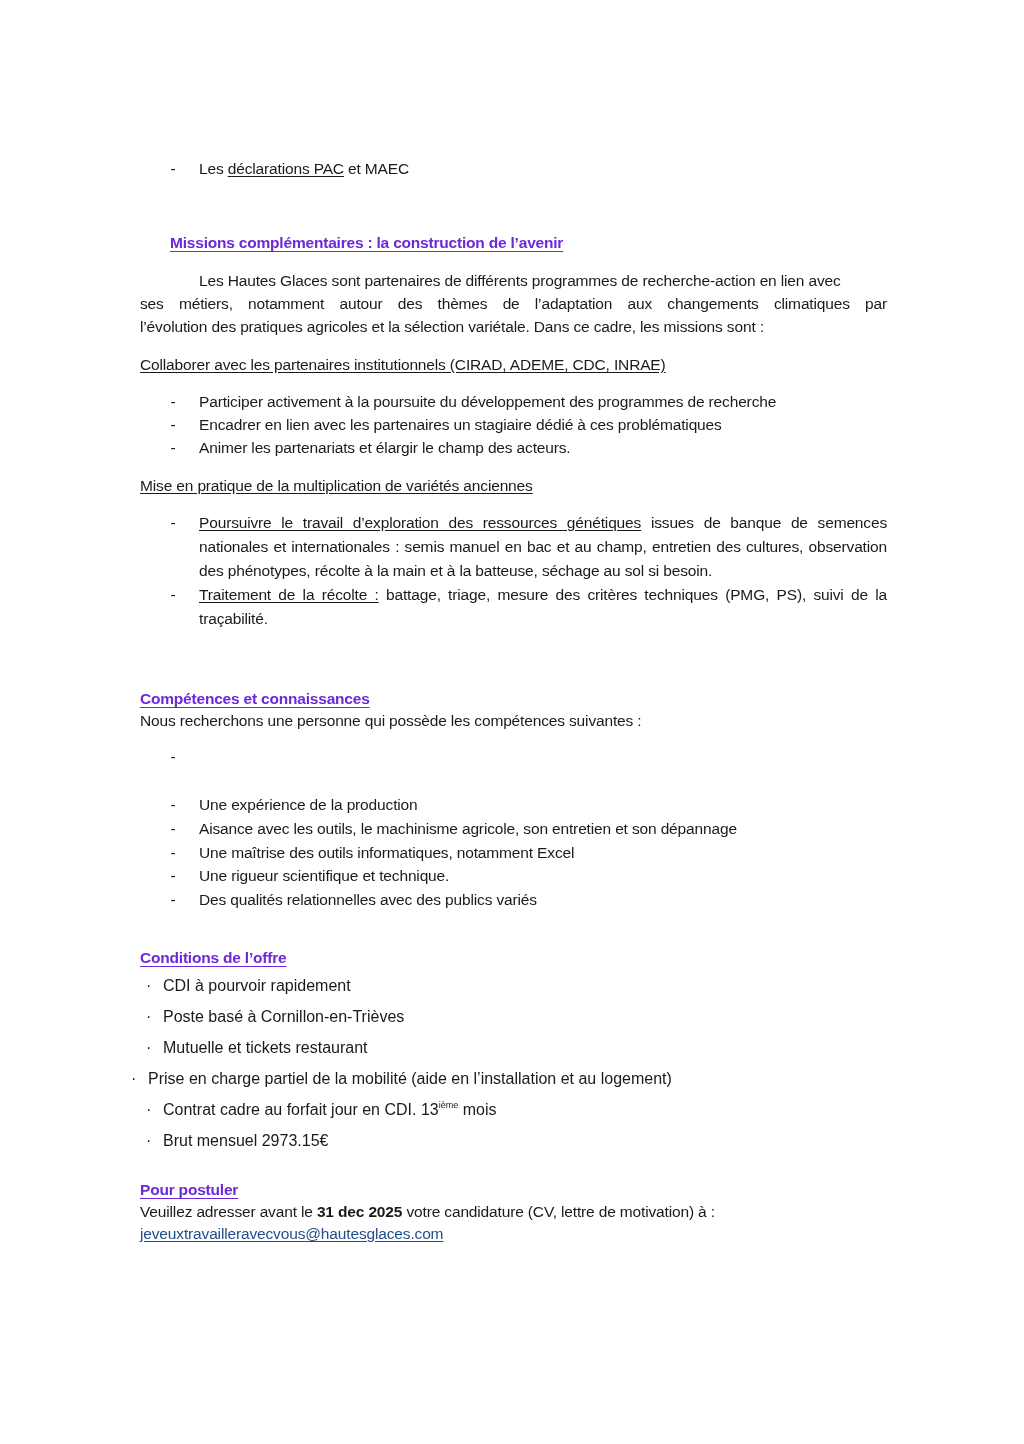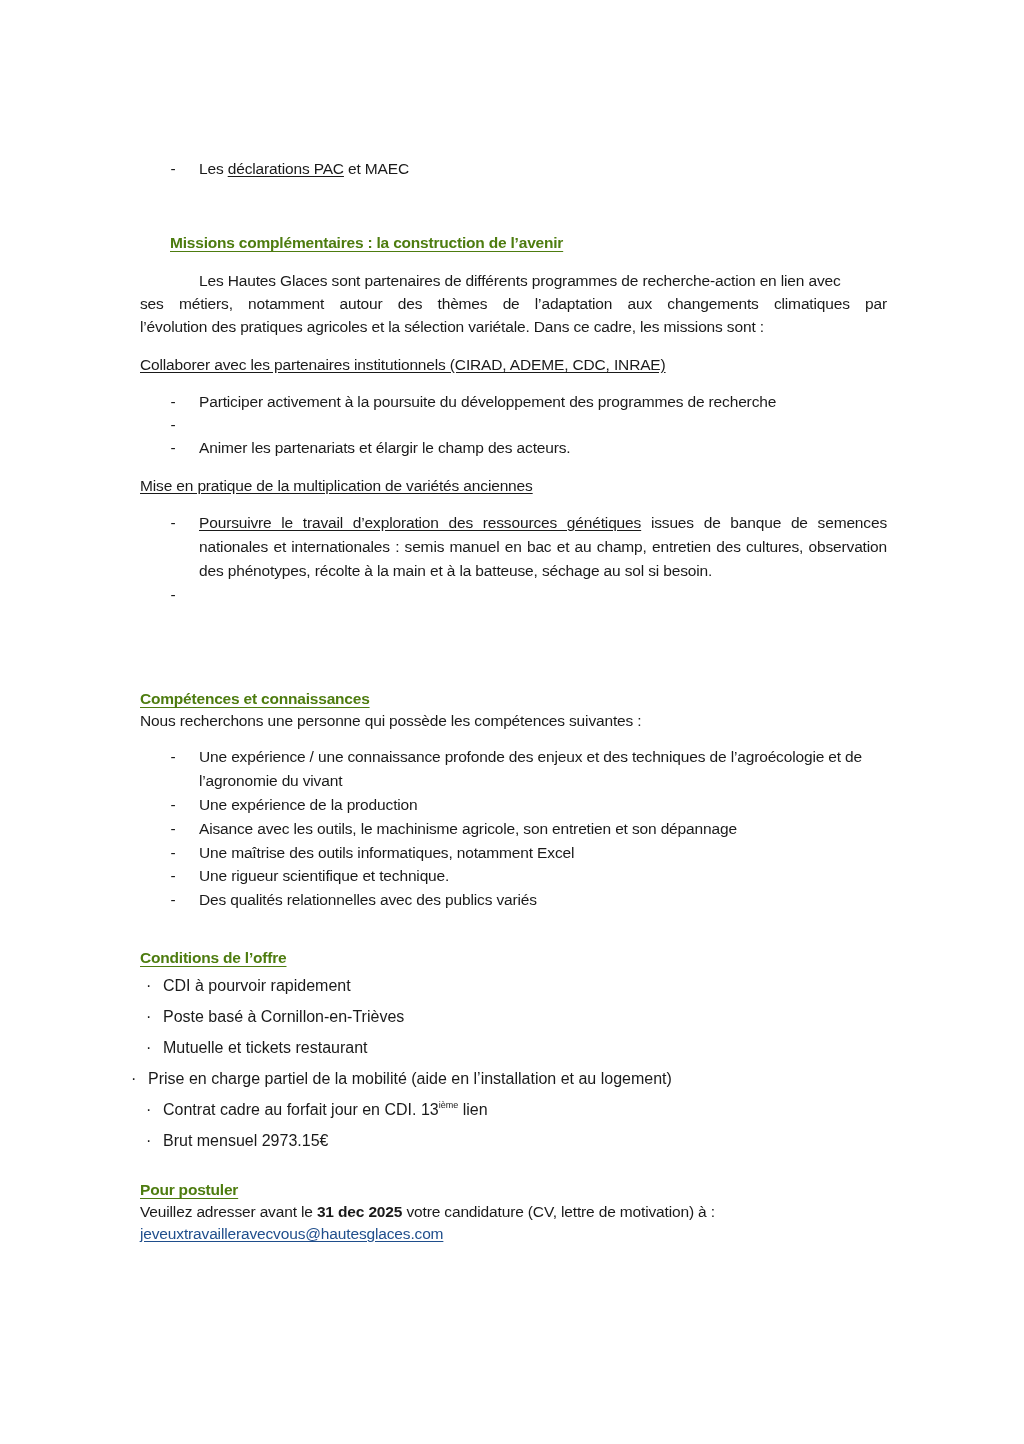--- a/index.html
+++ b/index.html
@@ -6,21 +6,21 @@
   body {
     width: 1024px; height: 1444px; position: relative; overflow: hidden;
     font-family: "Liberation Sans", sans-serif;
     color: #1a1a1a;
   }
   .page { position: absolute; left: 0; top: 0; width: 1024px; height: 1444px; }
   .txt { font-size: 15.5px; line-height: 24px; letter-spacing: -0.15px; }
   .abs { position: absolute; }
   .u { text-decoration: underline; text-underline-offset: 2px; }
   .heading {
-    position: absolute; font-weight: bold; color: #4d7c0f;
+    position: absolute; font-weight: bold; color: #6d28d9;
     text-decoration: underline; text-underline-offset: 3px;
     font-size: 15.5px; line-height: 22px; letter-spacing: -0.2px;
   }
   .dash { position: absolute; width: 10px; text-align: center; }
   .just { text-align: justify; text-align-last: left; }
   .cond { font-size: 16px; line-height: 24px; }
   .dot { display: inline-block; width: 17px; text-align: left; }
   sup { font-size: 9px; line-height: 0; vertical-align: 7px; }
   a.email { color: #1f4e8c; text-decoration: underline; text-underline-offset: 2px; }
 </style>
@@ -38,36 +38,39 @@
 
   <div class="abs txt just" style="left:199px; top:269px; width:688px;">Les Hautes Glaces sont partenaires de différents programmes de recherche-action en lien avec</div>
   <div class="abs txt" style="left:140px; top:315px; width:747px;">l’évolution des pratiques agricoles et la sélection variétale. Dans ce cadre, les missions sont :</div>
   <div class="abs txt just" style="left:140px; top:292px; width:747px; text-align-last: justify;">ses métiers, notamment autour des thèmes de l’adaptation aux changements climatiques par</div>
 
   <div class="abs txt u" style="left:140px; top:353px;">Collaborer avec les partenaires institutionnels (CIRAD, ADEME, CDC, INRAE)</div>
 
   <span class="dash txt" style="left:168px; top:390px;">-</span>
   <div class="abs txt" style="left:199px; top:390px;">Participer activement à la poursuite du développement des programmes de recherche</div>
   <span class="dash txt" style="left:168px; top:413px;">-</span>
+  <div class="abs txt" style="left:199px; top:413px;">Encadrer en lien avec les partenaires un stagiaire dédié à ces problématiques</div>
   <span class="dash txt" style="left:168px; top:436px;">-</span>
   <div class="abs txt u" style="left:140px; top:474px;">Mise en pratique de la multiplication de variétés anciennes</div>
 
   <div class="abs txt" style="left:199px; top:436px;">Animer les partenariats et élargir le champ des acteurs.</div>
 
   <span class="dash txt" style="left:168px; top:511px;">-</span>
   <div class="abs txt just" style="left:199px; top:511px; width:688px;">
     <span class="u">Poursuivre le travail d’exploration des ressources génétiques</span><span> issues de banque de semences nationales et internationales : semis manuel en bac et au champ, entretien des cultures, observation des phénotypes, récolte à la main et à la batteuse, séchage au sol si besoin.</span>
   </div>
   <span class="dash txt" style="left:168px; top:583px;">-</span>
+  <div class="abs txt just" style="left:199px; top:583px; width:688px;">
+    <span class="u">Traitement de la récolte :</span><span> battage, triage, mesure des critères techniques (PMG, PS), suivi de la traçabilité.</span>
+  </div>
 
   <div class="heading" style="left:140px; top:688px;">Compétences et connaissances</div>
   <div class="abs txt" style="left:140px; top:709px;">Nous recherchons une personne qui possède les compétences suivantes :</div>
 
   <span class="dash txt" style="left:168px; top:745px;">-</span>
-  <div class="abs txt" style="left:199px; top:745px; width:690px;">Une expérience / une connaissance profonde des enjeux et des techniques de l’agroécologie et de l’agronomie du vivant</div>
   <span class="dash txt" style="left:168px; top:793px;">-</span>
   <div class="abs txt" style="left:199px; top:793px;">Une expérience de la production</div>
   <span class="dash txt" style="left:168px; top:817px;">-</span>
   <div class="abs txt" style="left:199px; top:817px;">Aisance avec les outils, le machinisme agricole, son entretien et son dépannage</div>
   <span class="dash txt" style="left:168px; top:841px;">-</span>
   <div class="abs txt" style="left:199px; top:841px;">Une maîtrise des outils informatiques, notamment Excel</div>
   <span class="dash txt" style="left:168px; top:864px;">-</span>
   <div class="abs txt" style="left:199px; top:864px;">Une rigueur scientifique et technique.</div>
   <span class="dash txt" style="left:168px; top:888px;">-</span>
   <div class="abs txt" style="left:199px; top:888px;">Des qualités relationnelles avec des publics variés</div>
@@ -80,21 +83,21 @@
   <div class="abs cond" style="left:146px; top:1005px;">
     <span class="dot">·</span><span>Poste basé à Cornillon-en-Trièves</span>
   </div>
   <div class="abs cond" style="left:146px; top:1036px;">
     <span class="dot">·</span><span>Mutuelle et tickets restaurant</span>
   </div>
   <div class="abs cond" style="left:131px; top:1067px;">
     <span class="dot">·</span><span>Prise en charge partiel de la mobilité (aide en l’installation et au logement)</span>
   </div>
   <div class="abs cond" style="left:146px; top:1098px;">
-    <span class="dot">·</span><span>Contrat cadre au forfait jour en CDI. 13</span><sup>ième</sup><span> lien</span>
+    <span class="dot">·</span><span>Contrat cadre au forfait jour en CDI. 13</span><sup>ième</sup><span> mois</span>
   </div>
   <div class="abs cond" style="left:146px; top:1129px;">
     <span class="dot">·</span><span>Brut mensuel 2973.15€</span>
   </div>
 
   <div class="heading" style="left:140px; top:1179px;">Pour postuler</div>
   <div class="abs txt" style="left:140px; top:1200px;">
     <span>Veuillez adresser avant le </span><b>31 dec 2025</b><span> votre candidature (CV, lettre de motivation) à :</span>
   </div>
   <div class="abs txt" style="left:140px; top:1222px;">

